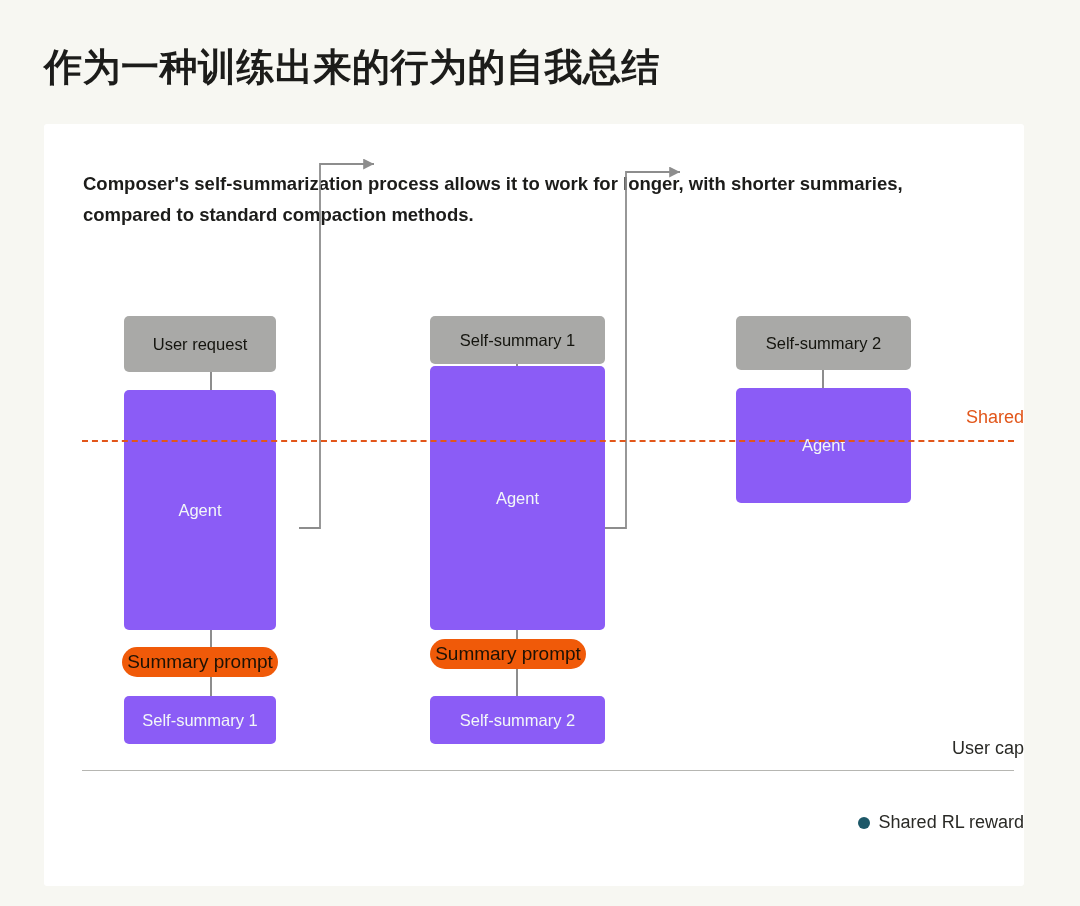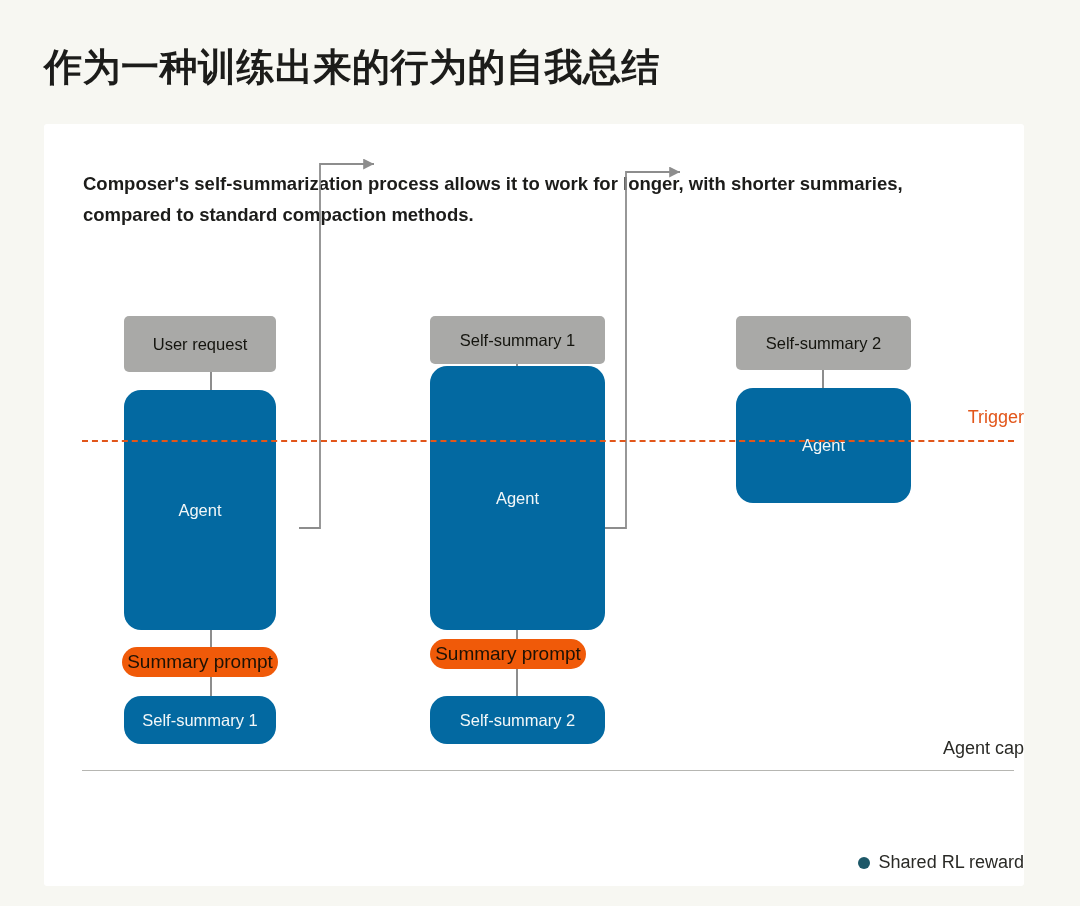--- a/index.html
+++ b/index.html
@@ -58,23 +58,22 @@
     justify-content: center;
     font-size: 16.5px;
     border-radius: 5px;
     z-index: 3;
   }
   .node.gray {
     background: #a9a9a7;
     color: #15150f;
   }
   .node.teal {
-    background: #0369a1;
+    background: #8b5cf6;
     color: #f2f7f8;
-    border-radius: 17px;
   }
   .node.agent {
     align-items: center;
   }
   .pill {
     position: absolute;
     box-sizing: border-box;
     display: flex;
     align-items: center;
     justify-content: center;
@@ -125,21 +124,20 @@
   }
   #legend {
     position: absolute;
     right: 0px;
     top: 688px;
     display: flex;
     align-items: center;
     gap: 9px;
     font-size: 18px;
     color: #2a2a26;
-    margin-top: 40px;
   }
   #legend-dot {
     width: 12px;
     height: 12px;
     border-radius: 50%;
     background: #1d5868;
     display: inline-block;
   }
   .connector {
     position: absolute;
@@ -185,24 +183,24 @@
     <div class="node teal agent" style="left:386px; top:242px; width:175px; height:264px;">Agent</div>
     <div class="stem" style="left:472px; top:504px; height:16px;"></div>
     <div class="pill" style="left:386px; top:515px; width:156px; height:30px;">Summary prompt</div>
     <div class="stem" style="left:472px; top:543px; height:31px;"></div>
     <div class="node teal" style="left:386px; top:572px; width:175px; height:48px;">Self-summary 2</div>
 
     <div class="node gray" style="left:692px; top:192px; width:175px; height:54px;">Self-summary 2</div>
     <div class="stem" style="left:778px; top:244px; height:24px;"></div>
     <div class="node teal agent" style="left:692px; top:264px; width:175px; height:115px;">Agent</div>
 
-    <div id="trigger-label">Trigger</div>
+    <div id="trigger-label">Shared</div>
     <div id="trigger-line"></div>
 
-    <div id="hardcap-label">Agent cap</div>
+    <div id="hardcap-label">User cap</div>
     <div id="hardcap-line"></div>
 
     <div id="legend">
       <span id="legend-dot"></span>
       <span>Shared RL reward</span>
     </div>
 
   </div>
 </div>
 

